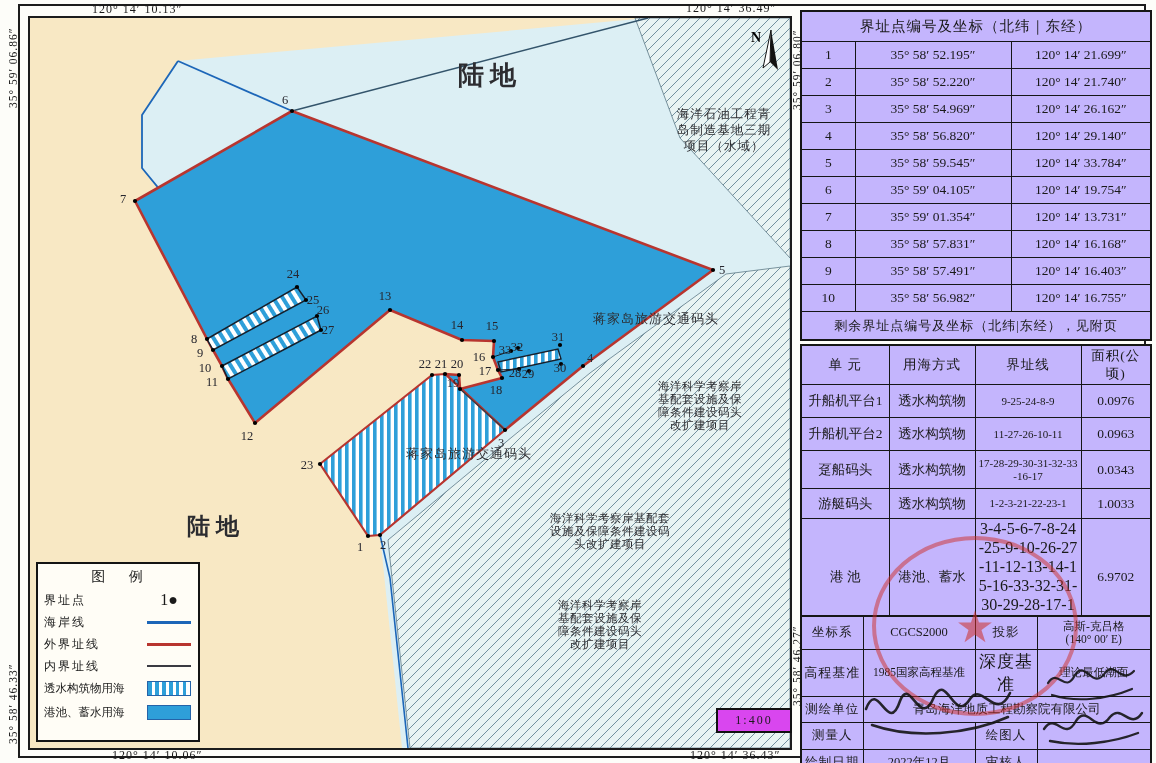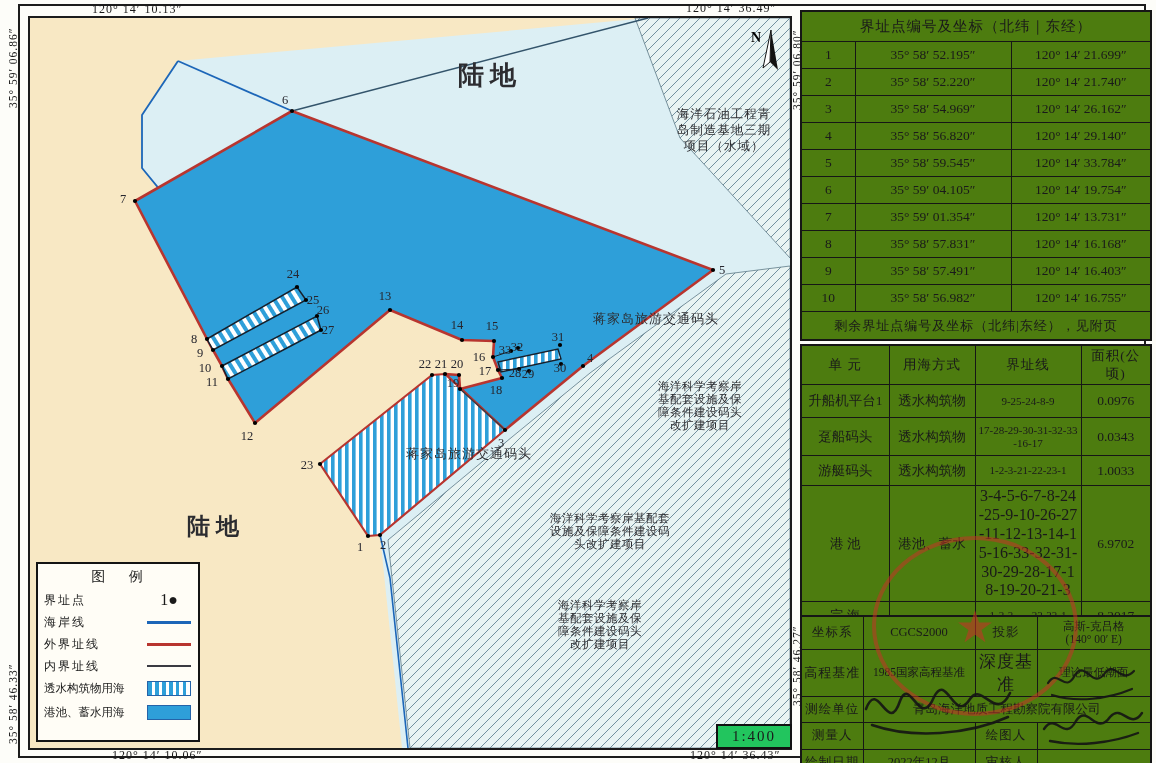--- a/index.html
+++ b/index.html
@@ -27,23 +27,23 @@
   .lg-row{display:flex;justify-content:space-between;align-items:center;height:22px;text-align:right;}
   .lg-label{font-size:12px;letter-spacing:2px;}
   .lg-label.tight{letter-spacing:0;font-size:11.5px;}
   .lg-sym{width:46px;display:flex;justify-content:center;align-items:center;}
   .sym-line{width:44px;height:3px;}
   .sym-box{width:44px;height:15px;box-sizing:border-box;}
   .sym-vstripe{border:1.5px solid #2563a8;background:repeating-linear-gradient(90deg,#2E9FD9 0 3.5px,#ffffff 3.5px 7px);}
   .sym-solid{border:1.5px solid #2563a8;background:#2E9FD9;}
   .sym-hatch{border:1.6px solid #111;background:#fff repeating-linear-gradient(45deg,rgba(255,255,255,0) 0 4.5px,#333 4.5px 5.8px);}
   #scalebox{position:absolute;left:686px;top:690px;width:76px;height:25px;border:2px solid #111;
-            background:#22c55e;box-sizing:border-box;text-align:center;font-size:15px;line-height:21px;letter-spacing:2px;margin-top:16px;}
+            background:#d946ef;box-sizing:border-box;text-align:center;font-size:12px;line-height:21px;letter-spacing:2px;}
   
-  table{border-collapse:collapse;table-layout:fixed;background:#4d7c0f;}
+  table{border-collapse:collapse;table-layout:fixed;background:#c4b5fd;}
   td{border:1.5px solid #161616;text-align:center;padding:0 2px;overflow:hidden;}
   #coord-table{position:absolute;left:800px;top:10px;width:350px;border:2.5px solid #161616;font-size:13.5px;}
   #coord-table td{height:26px;}
   #coord-table td.hd{height:29px;font-size:14.5px;letter-spacing:1px;}
   #coord-table td.ft{height:27px;font-size:13px;letter-spacing:1px;}
   #unit-table{position:absolute;left:800px;top:344px;width:350px;border:2.5px solid #161616;font-size:13.5px;}
   #unit-table td.hd{height:31px;letter-spacing:1px;}
   #unit-table td{padding:1px 2px;}
   #unit-table .bl{font-size:11px;line-height:1.15;word-break:break-all;}
   #unit-table .bl-big{font-size:16px;line-height:1.18;word-break:break-all;letter-spacing:0;margin-top:17px;}
@@ -336,20 +336,26 @@
     <td class="hd">用海方式</td>
     <td class="hd">界址线</td>
     <td class="hd">面积(公顷)</td>
   </tr>
   <tr class="rh34">
         <td>升船机平台1</td>
         <td>透水构筑物</td>
         <td class="bl">9-25-24-8-9</td>
         <td>0.0976</td>
       </tr>
+  <tr class="rh34">
+        <td>升船机平台2</td>
+        <td>透水构筑物</td>
+        <td class="bl">11-27-26-10-11</td>
+        <td>0.0963</td>
+      </tr>
   <tr class="rh38">
         <td>趸船码头</td>
         <td>透水构筑物</td>
         <td class="bl">17-28-29-30-31-32-33-16-17</td>
         <td>0.0343</td>
       </tr>
   <tr class="rh30">
         <td>游艇码头</td>
         <td>透水构筑物</td>
         <td class="bl">1-2-3-21-22-23-1</td>

